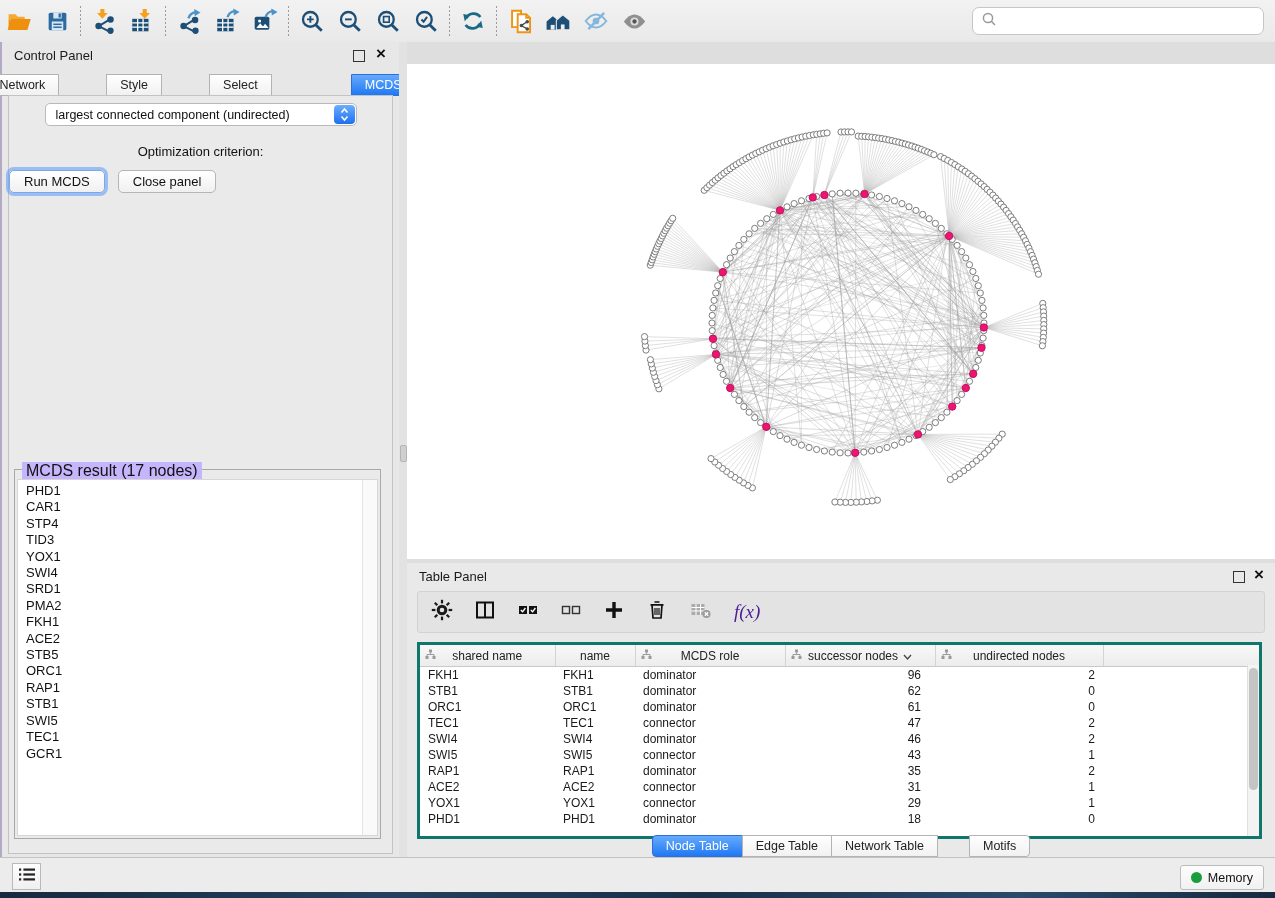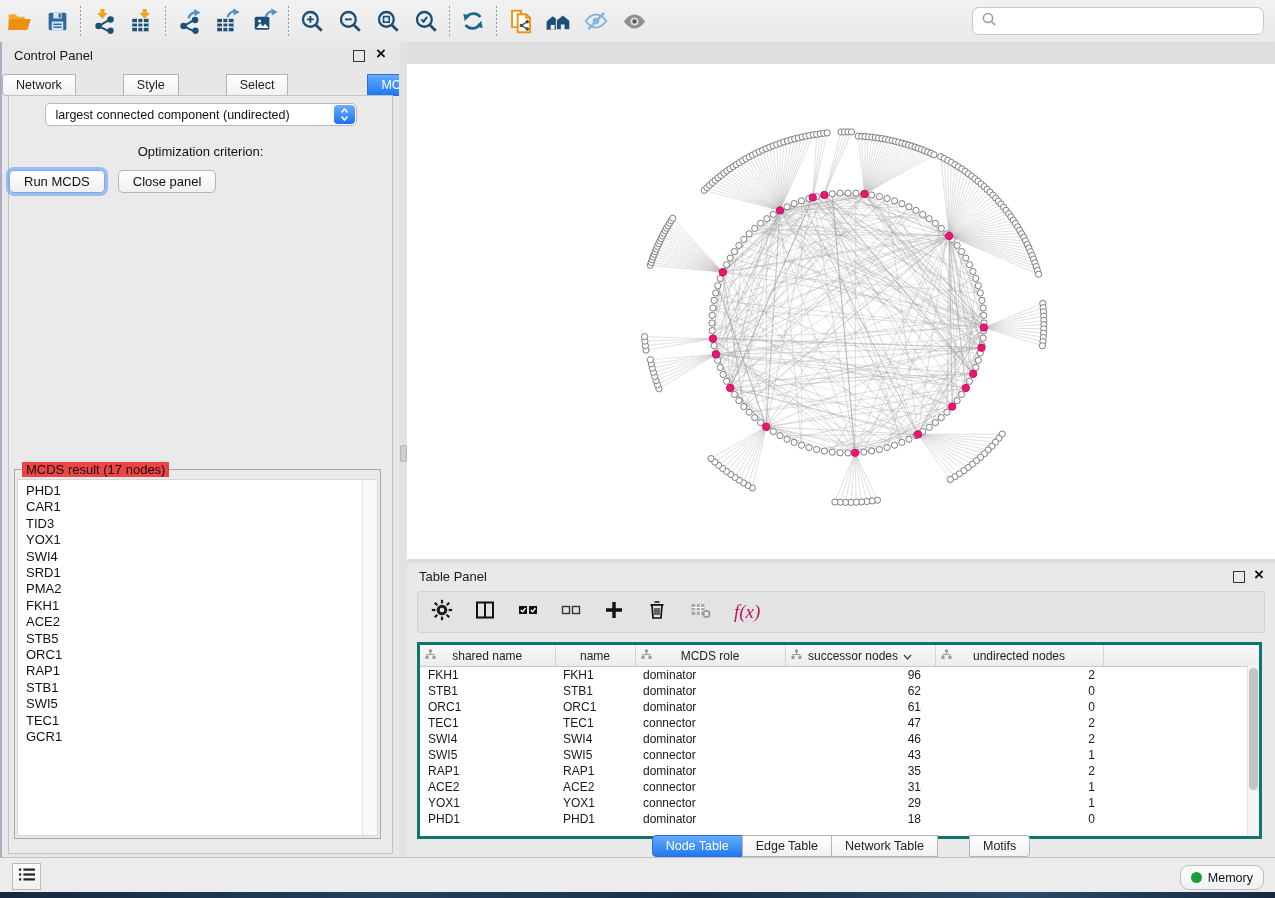--- a/index.html
+++ b/index.html
@@ -18,39 +18,39 @@
   #search-wrap svg{margin:0 6px 0 8px;}
   #search-input{border:none;outline:none;flex:1;height:20px;font-size:12px;background:transparent;}
   
   #left-strip{position:absolute;left:0;top:42px;width:2px;bottom:6px;background:#b3a9c2;}
   #control-panel{position:absolute;left:2px;top:42px;width:397px;bottom:40px;background:#e7e7e7;}
   .panel-title-row{position:absolute;left:0;top:0;right:0;height:24px;}
   .panel-title{position:absolute;left:12px;top:6px;font-size:13px;color:#1a1a1a;}
   .float-btn{position:absolute;top:8px;width:10px;height:10px;border:1.6px solid #333;display:block;}
   .close-btn{position:absolute;top:2px;font-size:17px;font-weight:bold;color:#111;line-height:20px;}
   #cp-float{right:34px;} #cp-close{right:13px;}
-  #cp-tabs{position:absolute;top:32px;left:0;right:0;display:flex;gap:48px;}
+  #cp-tabs{position:absolute;top:32px;left:0;right:0;display:flex;justify-content:center;gap:48px;}
   .seg{background:linear-gradient(#ffffff,#f1f1f1);border:1px solid #b3b3b3;margin-left:-1px;
        padding:3px 13px;font-size:12.5px;color:#222;}
   .seg:first-child{border-radius:4px 0 0 4px;margin-left:0;}
   .seg:last-child{border-radius:0 4px 4px 0;margin-left:31px;}
   .seg.sel{background:linear-gradient(#66abfd,#1f78f3);color:#fff;border-color:#2e6fd6;}
   #cp-content{position:absolute;left:6px;right:6px;top:53px;bottom:4px;border:1px solid #c3c3c3;background:#eaeaea;}
   #opt-label{margin-top:18px;text-align:center;font-size:13px;color:#111;}
   #criterion-select{width:312px;height:23px;margin:7px auto 0;background:#fff;border:1px solid #b9b9b9;
                     border-radius:5px;display:flex;align-items:center;box-sizing:border-box;}
   #criterion-text{flex:1;padding-left:10px;font-size:12.5px;color:#111;white-space:nowrap;}
   #criterion-stepper{width:21px;height:19px;margin-right:1px;border-radius:4px;
                      background:linear-gradient(#6cadff,#1e70f0);display:flex;align-items:center;justify-content:center;}
   #cp-buttons{margin-top:11px;display:flex;justify-content:flex-start;gap:13px;}
   .mac-btn{background:linear-gradient(#ffffff,#f0f0f0);border:1px solid #b5b5b5;border-radius:5px;
            font-size:13px;color:#111;padding:3px 14px;height:23px;box-sizing:border-box;}
   .mac-btn.focused{box-shadow:0 0 0 3px rgba(100,160,250,.6);border-color:#7aa8e8;}
   #mcds-group{position:absolute;left:5px;right:11px;top:373px;height:368px;border:1px solid #a9a9a9;}
-  #mcds-legend{position:absolute;top:-8px;left:7px;background:#ef4444;padding:0 4px;font-size:13px;color:#111;}
+  #mcds-legend{position:absolute;top:-8px;left:7px;background:#c4b5fd;padding:0 4px;font-size:16px;color:#111;}
   #mcds-list-wrap{position:absolute;left:2px;right:2px;top:9px;bottom:2px;background:#fff;border:1px solid #d6d6d6;}
   #mcds-list{position:absolute;left:0;top:3px;right:15px;bottom:0;overflow:hidden;}
   .mcds-item{font-size:13px;color:#111;line-height:16.4px;padding-left:8px;}
   #mcds-scroll{position:absolute;right:0;top:0;width:14px;bottom:0;background:#fafafa;border-left:1px solid #e4e4e4;}
   
   #divider{position:absolute;left:399px;top:42px;width:8px;bottom:40px;background:#e2e2e2;}
   #divider-thumb{position:absolute;left:1px;top:403px;width:5px;height:15px;background:#cfcfcf;border:1px solid #b5b5b5;border-radius:2px;}
   
   #right-col{position:absolute;left:407px;top:42px;right:0;bottom:40px;background:#dedede;}
   #net-window{position:absolute;left:0;top:2px;right:0;height:515px;}
@@ -61,41 +61,41 @@
   #tl-yellow{left:28px;background:#febc2e;border:.5px solid #d89b20;}
   #tl-green{left:48px;background:#28c840;border:.5px solid #1d9f30;}
   #net-title{position:absolute;left:0;right:0;top:3px;text-align:center;font-size:13px;color:#222;}
   #net-canvas{position:absolute;left:0;top:20px;right:0;bottom:0;background:#fff;}
   
   #table-panel{position:absolute;left:0;top:521px;right:0;bottom:0;background:#e9e9e9;}
   #tp-float{right:30px;} #tp-close{right:11px;}
   #tp-toolbar{position:absolute;left:10px;right:10px;top:28px;height:42px;background:#e3e3e3;
               border:1px solid #d2d2d2;border-radius:3px;display:flex;align-items:center;gap:21px;padding-left:13px;box-sizing:border-box;}
   .tp-ico{display:flex;align-items:center;justify-content:center;}
-  #fx-label{font-family:"Liberation Serif","DejaVu Serif",serif;font-style:italic;font-size:19px;color:#be185d;}
+  #fx-label{font-family:"Liberation Serif","DejaVu Serif",serif;font-style:italic;font-size:19px;color:#4c1d95;}
   #node-table-box{position:absolute;left:10px;right:13px;top:79px;height:191px;background:#fff;border:3px solid #0f766e;}
   table{border-collapse:collapse;table-layout:fixed;width:100%;}
   col.w0{width:135px;}col.w1{width:80px;}col.w2{width:150px;}col.w3{width:150px;}col.w4{width:168px;}
   th{position:relative;height:19px;background:linear-gradient(#f8f8f8,#ececec);border-bottom:1px solid #c9c9c9;
      border-right:1px solid #d4d4d4;font-weight:normal;font-size:12px;color:#222;text-align:center;}
   th:last-child{border-right:none;}
   .col-ico{position:absolute;left:5px;top:4px;}
   .sort-ico{margin-left:5px;}
   td{height:16px;font-size:12px;color:#1a1a1a;padding:0;white-space:nowrap;overflow:hidden;}
   td.c0{padding-left:8px;} td.c1{padding-left:8px;} td.c2{padding-left:8px;}
   td.c3{text-align:right;padding-right:14px;} td.c4{text-align:right;padding-right:8px;}
   #table-scrollbar{position:absolute;right:0;top:20px;width:11px;bottom:0;background:#f3f3f3;border-left:1px solid #e0e0e0;}
   #table-scroll-thumb{position:absolute;left:1px;right:1px;top:3px;height:122px;background:#c4c4c4;border-radius:5px;}
   #table-tabs{position:absolute;left:0;right:0;top:272px;display:flex;justify-content:center;}
   
   #status-bar{position:absolute;left:0;right:0;bottom:6px;height:34px;background:#ececec;border-top:1px solid #c2c2c2;}
   #status-list-btn{position:absolute;left:12px;top:5px;width:27px;height:25px;background:linear-gradient(#fdfdfd,#f0f0f0);
                    border:1px solid #b9b9b9;display:flex;align-items:center;justify-content:center;}
   #memory-btn{position:absolute;right:11px;top:7px;height:23px;background:linear-gradient(#fdfdfd,#f1f1f1);
-              border:1px solid #bdbdbd;border-radius:9px;display:flex;align-items:center;gap:6px;padding:0 10px;}
+              border:1px solid #bdbdbd;border-radius:3px;display:flex;align-items:center;gap:6px;padding:0 10px;}
   #memory-dot{width:11px;height:11px;border-radius:50%;background:#1c9d3d;}
   #memory-label{font-size:12.5px;color:#111;}
   #desktop-strip{position:absolute;left:0;right:0;bottom:0;height:6px;
                  background:linear-gradient(90deg,#16293f,#23405e 30%,#1a3049 55%,#2a4a6b 80%,#16293f);}
 </style>
 </head>
 <body>
 
 <div id="app">
 
@@ -319,20 +319,21 @@
       <div id="cp-buttons">
         <button class="mac-btn focused">Run MCDS</button>
         <button class="mac-btn">Close panel</button>
       </div>
       <div id="mcds-group">
         <span id="mcds-legend">MCDS result (17 nodes)</span>
         <div id="mcds-list-wrap">
           <div id="mcds-list">
               <div class="mcds-item">PHD1</div>
               <div class="mcds-item">CAR1</div>
+              <div class="mcds-item">STP4</div>
               <div class="mcds-item">TID3</div>
               <div class="mcds-item">YOX1</div>
               <div class="mcds-item">SWI4</div>
               <div class="mcds-item">SRD1</div>
               <div class="mcds-item">PMA2</div>
               <div class="mcds-item">FKH1</div>
               <div class="mcds-item">ACE2</div>
               <div class="mcds-item">STB5</div>
               <div class="mcds-item">ORC1</div>
               <div class="mcds-item">RAP1</div>

